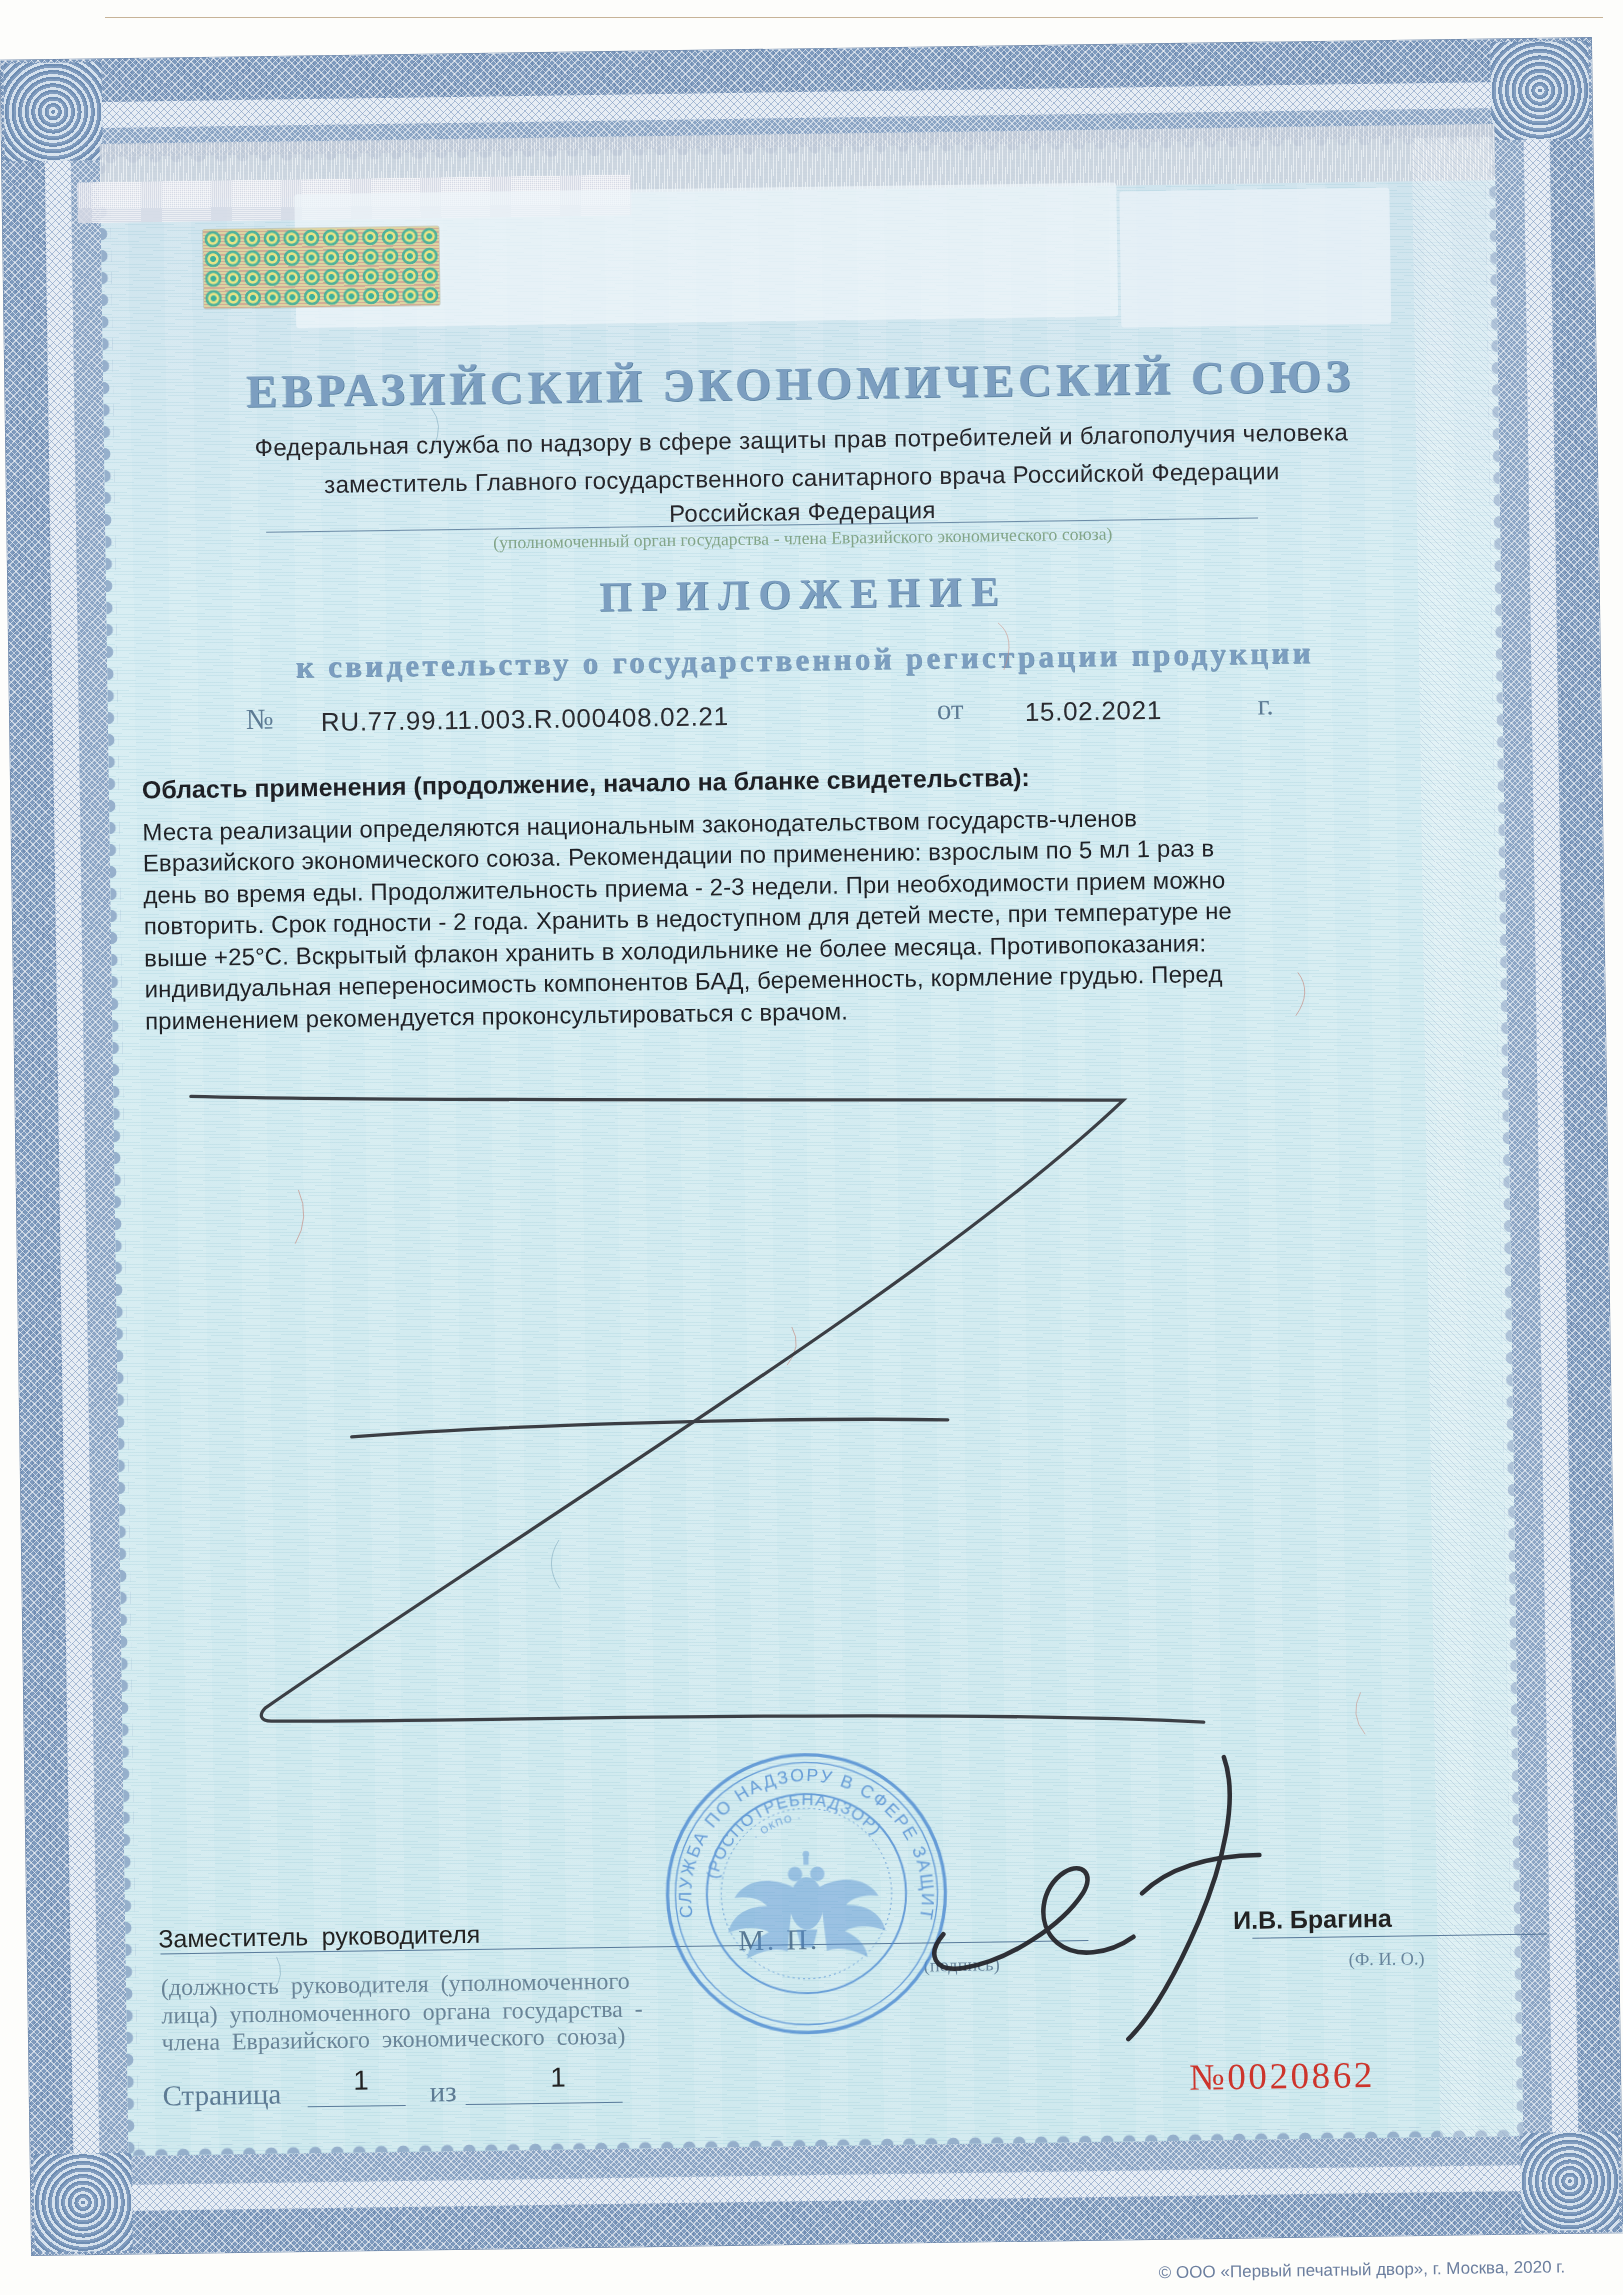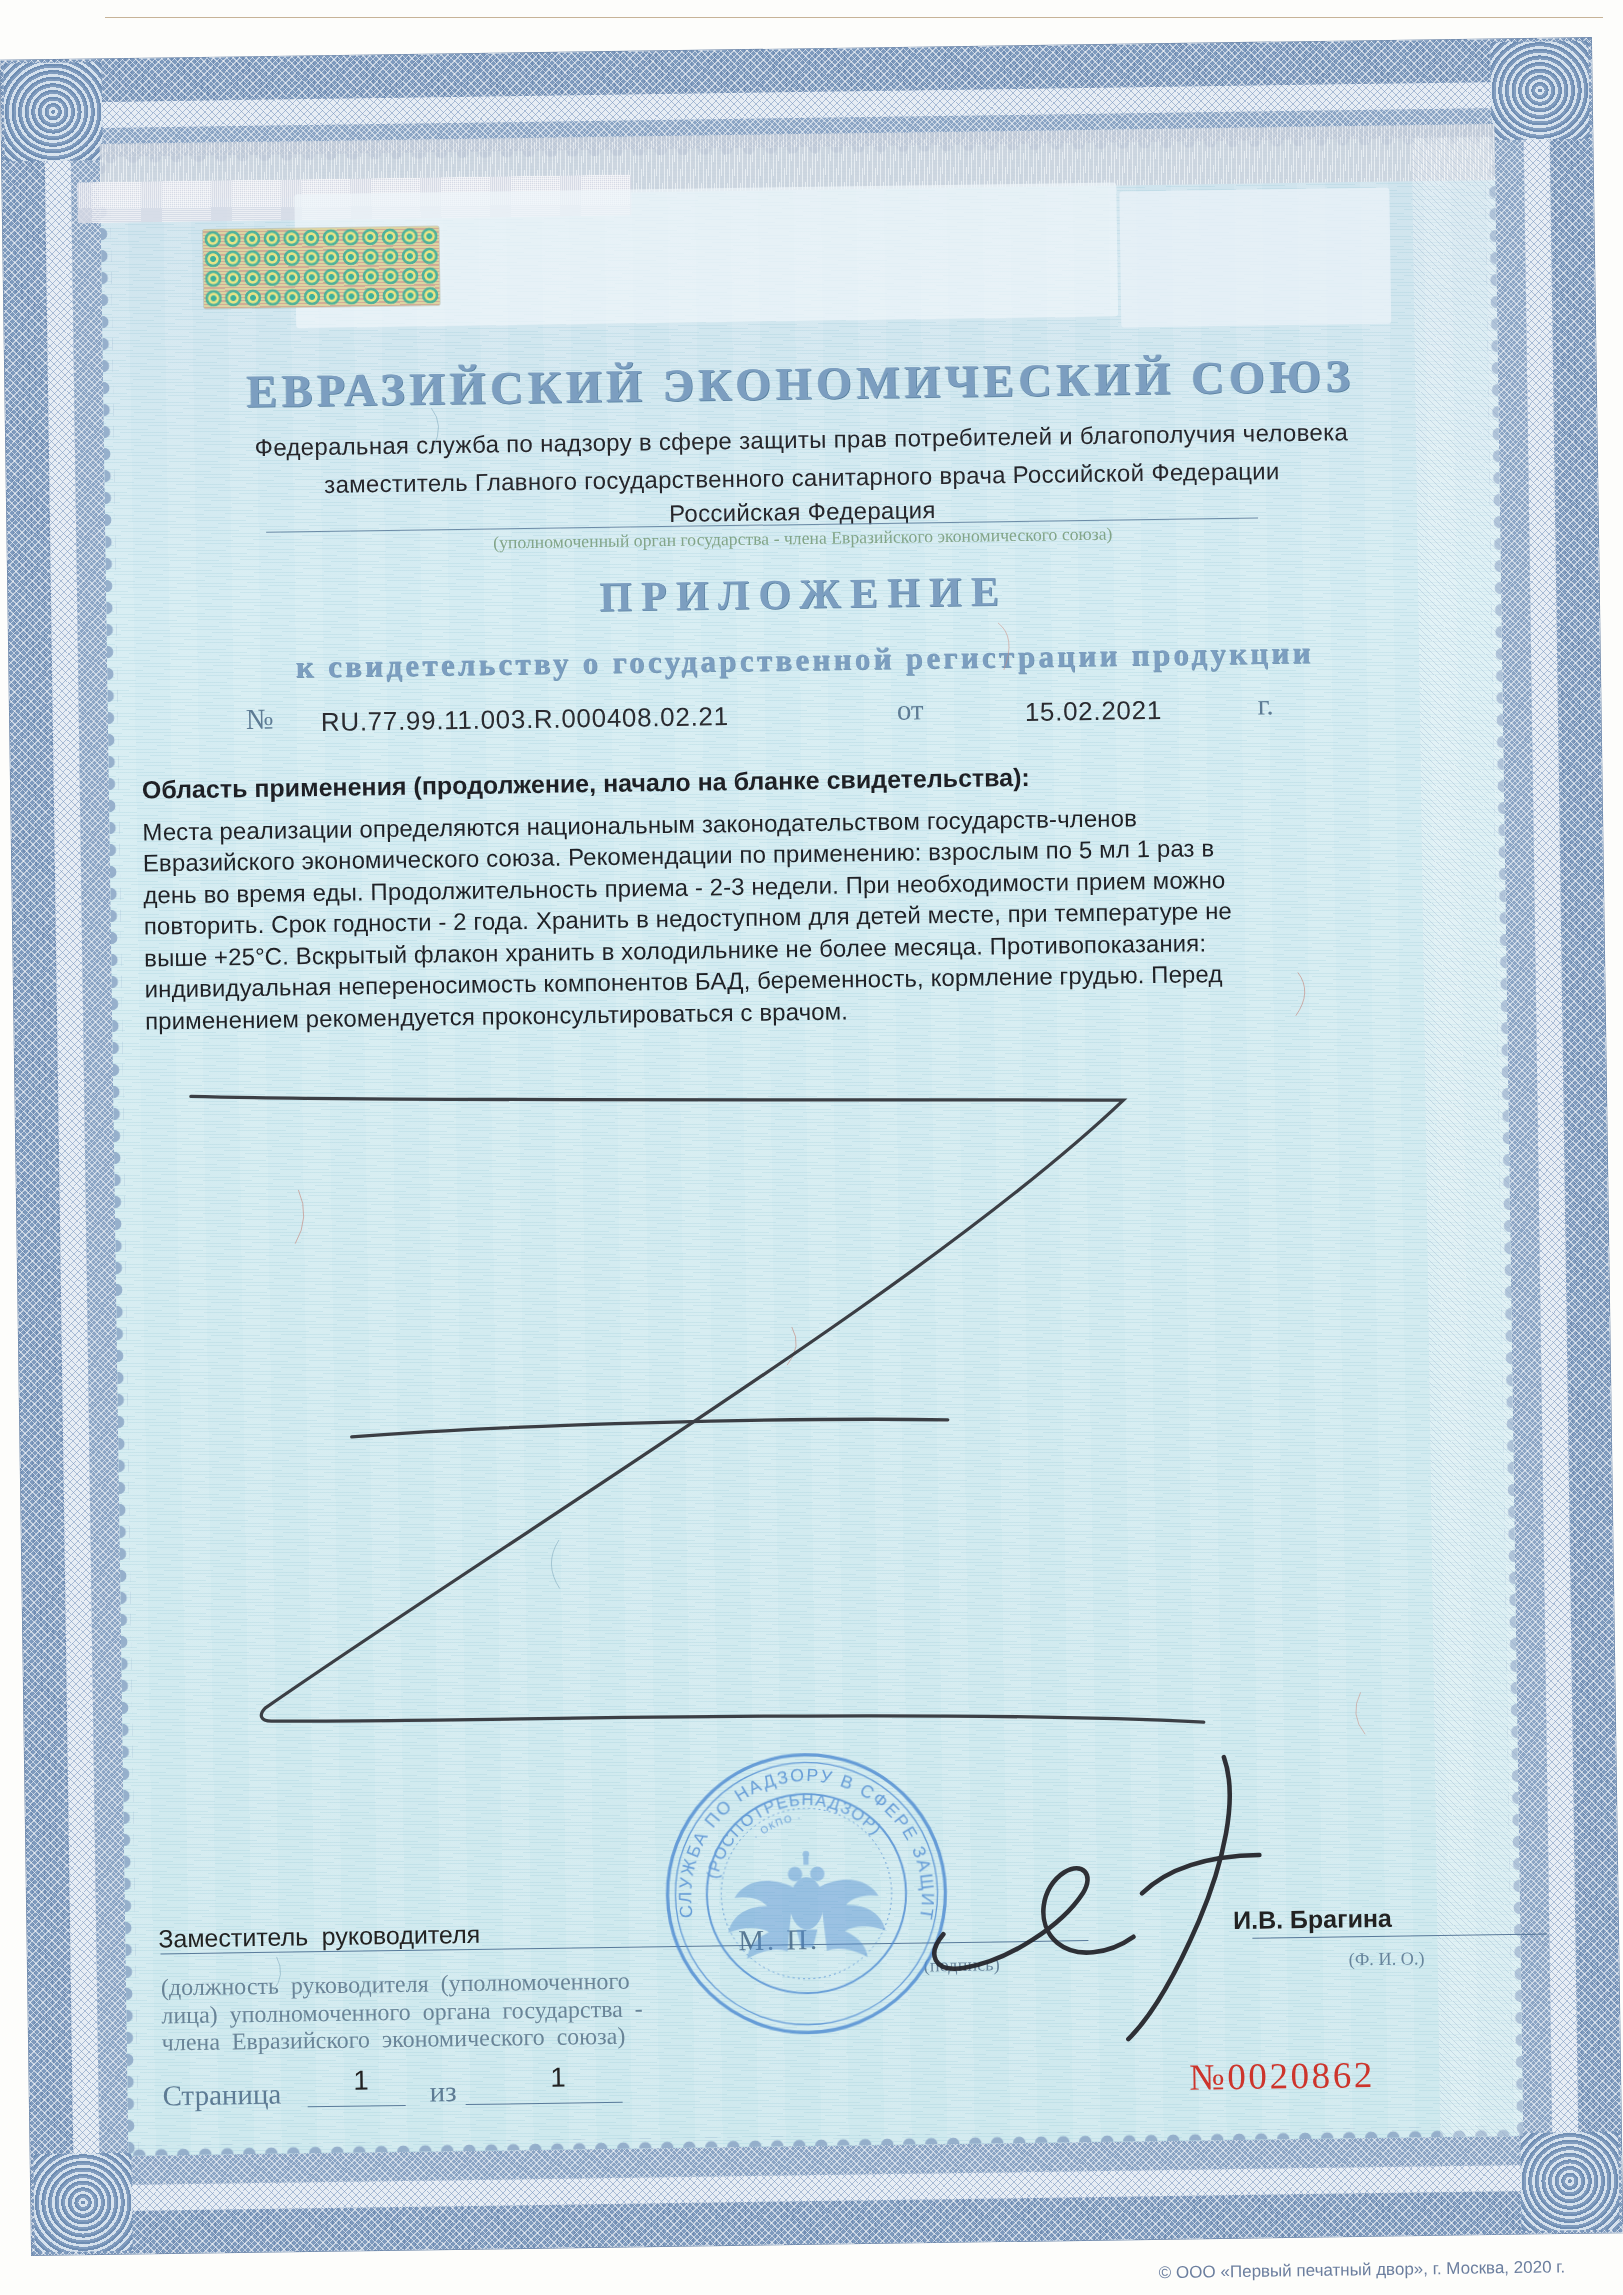--- a/index.html
+++ b/index.html
@@ -126,21 +126,21 @@
     <div class="abs ctr hline" style="top:415px">заместитель Главного государственного санитарного врача Российской Федерации</div>
     <div class="abs ctr hline" style="top:449px">Российская Федерация</div>
     <div class="abs underline-main"></div>
     <div class="abs ctr auth-caption">(уполномоченный орган государства - члена Евразийского экономического союза)</div>
 
     <div class="abs ctr app-title">ПРИЛОЖЕНИЕ</div>
     <div class="abs ctr app-sub">к свидетельству о государственной регистрации продукции</div>
 
     <div class="abs numlabel" style="left:236px;top:646px">№</div>
     <div class="abs numval" style="left:311px;top:651px">RU.77.99.11.003.R.000408.02.21</div>
-    <div class="abs numlabel" style="left:887px;top:646px">от</div>
+    <div class="abs numlabel" style="left:927px;top:646px">от</div>
     <div class="abs numval" style="left:1015px;top:651px">15.02.2021</div>
     <div class="abs numlabel" style="left:1248px;top:646px">г.</div>
 
     <div class="abs scope-h">Область применения (продолжение, начало на бланке свидетельства):</div>
     <div class="abs scope-line" style="top:760px">Места реализации определяются национальным законодательством государств-членов</div>
     <div class="abs scope-line" style="top:791px">Евразийского экономического союза. Рекомендации по применению: взрослым по 5 мл 1 раз в</div>
     <div class="abs scope-line" style="top:823px">день во время еды. Продолжительность приема - 2-3 недели. При необходимости прием можно</div>
     <div class="abs scope-line" style="top:854px">повторить. Срок годности - 2 года. Хранить в недоступном для детей месте, при температуре не</div>
     <div class="abs scope-line" style="top:886px">выше +25°С. Вскрытый флакон хранить в холодильнике не более месяца. Противопоказания:</div>
     <div class="abs scope-line" style="top:917px">индивидуальная непереносимость компонентов БАД, беременность, кормление грудью. Перед</div>

